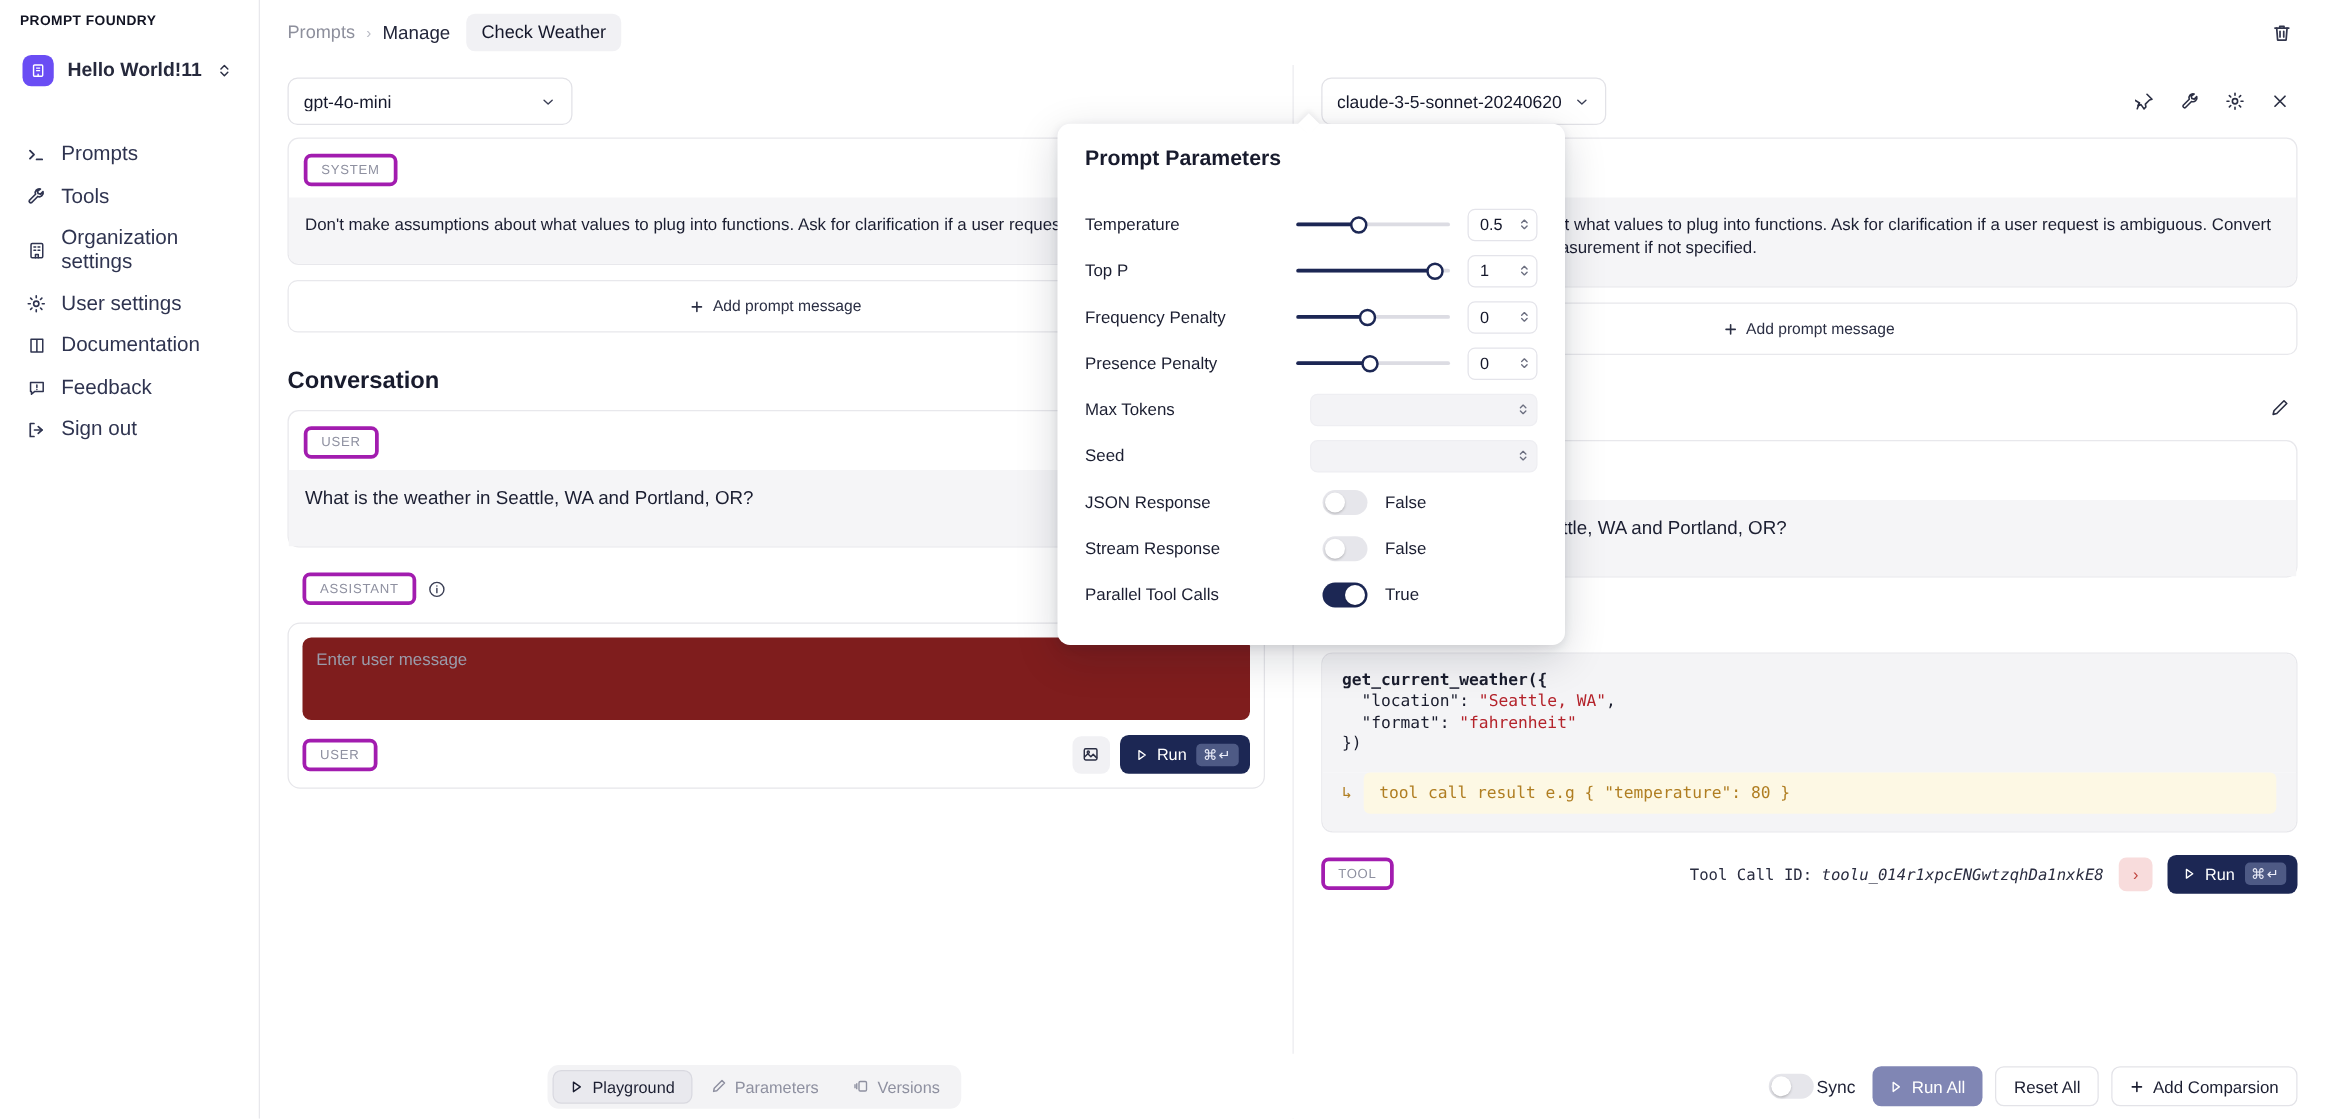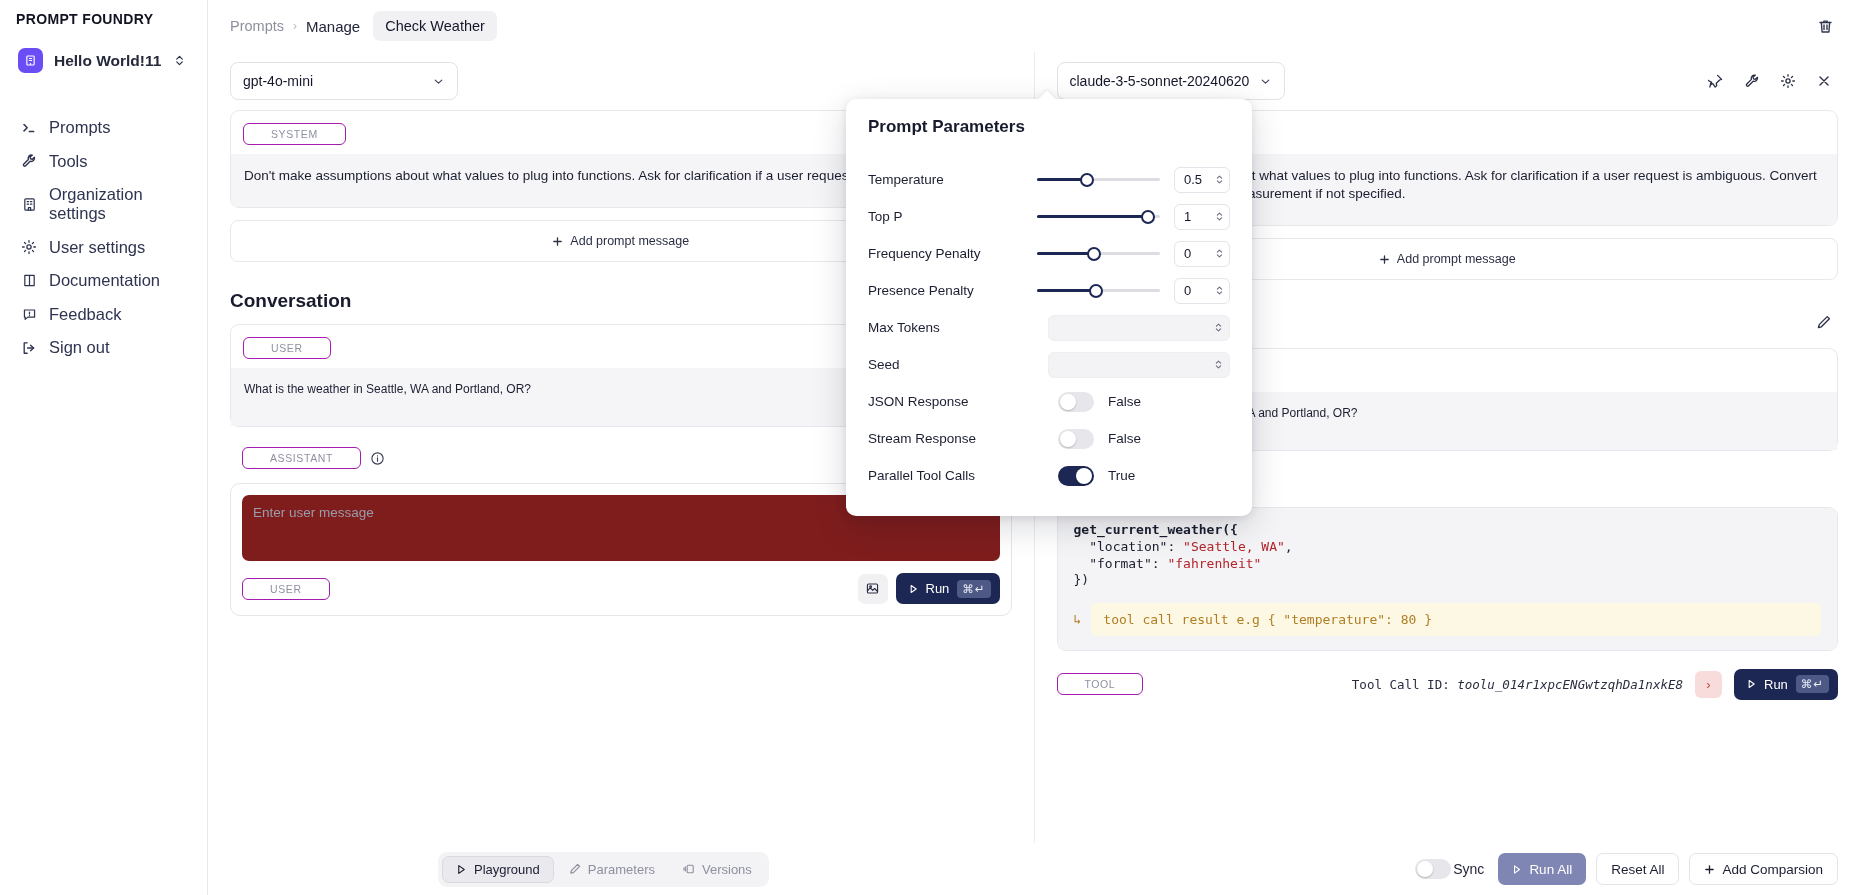--- a/index.html
+++ b/index.html
@@ -14,21 +14,21 @@
 
   
   .sidebar {
     width: 208px; min-width: 208px; height: 895px;
     border-right: 1px solid #e8e8ec;
     background: #ffffff;
     padding: 0 16px;
     position: relative;
   }
   .brand {
-    font-size: 14px; font-weight: bold; letter-spacing: 0.35px;
+    font-size: 11px; font-weight: bold; letter-spacing: 0.35px;
     color: #111322; padding: 11px 0 0 0;
   }
   .org-row {
     display: flex; align-items: center; gap: 11px;
     margin-top: 17px; padding: 4px 6px 4px 2px; border-radius: 8px;
     cursor: pointer;
   }
   .org-logo {
     width: 25px; height: 25px; border-radius: 7px;
     background: #6a4df4; color: #fff;
@@ -82,43 +82,43 @@
   .icon-btn {
     width: 28px; height: 28px; border-radius: 6px; display: flex;
     align-items: center; justify-content: center; color: #2b2f44; cursor: pointer;
   }
 
   .panel {
     border: 1px solid #e8e8ec; border-radius: 9px; background: #fff; overflow: hidden;
   }
   .msg-tagrow { padding: 12px 12px 0 12px; }
   .tag {
-    display: inline-block; border: 1px solid #a21caf; border-radius: 6px;
+    display: inline-block; border: 3px solid #a21caf; border-radius: 6px;
     font-size: 10.5px; letter-spacing: 0.6px; color: #8e90a0;
-    padding: 4px 27px; background: #fff;
+    padding: 4px 11px; background: #fff;
   }
   .msg-body {
     background: #f5f5f7; margin: 9px 0 0 0; padding: 13px 13px 22px 13px;
     font-size: 13.5px; line-height: 1.35; color: #1b1e31;
   }
   .add-msg {
     border: 1px solid #e8e8ec; border-radius: 8px; margin-top: 12px;
     height: 42px; display: flex; align-items: center; justify-content: center;
     font-size: 12.5px; color: #2b2f44; gap: 7px; cursor: pointer; background: #fff;
   }
 
   .section-head {
     display: flex; align-items: center; margin: 28px 0 12px 0;
   }
   .section-title { font-size: 19px; font-weight: bold; color: #181b2d; }
 
   .conv-panel { border: 1px solid #e8e8ec; border-radius: 9px; background: #fff; }
   .conv-body {
     background: #f5f5f7; margin-top: 9px; padding: 14px 13px 30px 13px;
-    font-size: 12px; color: #1b1e31;
+    font-size: 15px; color: #1b1e31;
   }
 
   .assist-row { display: flex; align-items: center; gap: 9px; margin-top: 20px; padding-left: 12px; }
 
   .composer {
     border: 1px solid #e6e6ea; border-radius: 10px; margin-top: 14px;
     background: #fff; padding: 11px;
   }
   .composer-field {
     background: #7f1d1d; border-radius: 7px; min-height: 66px;

